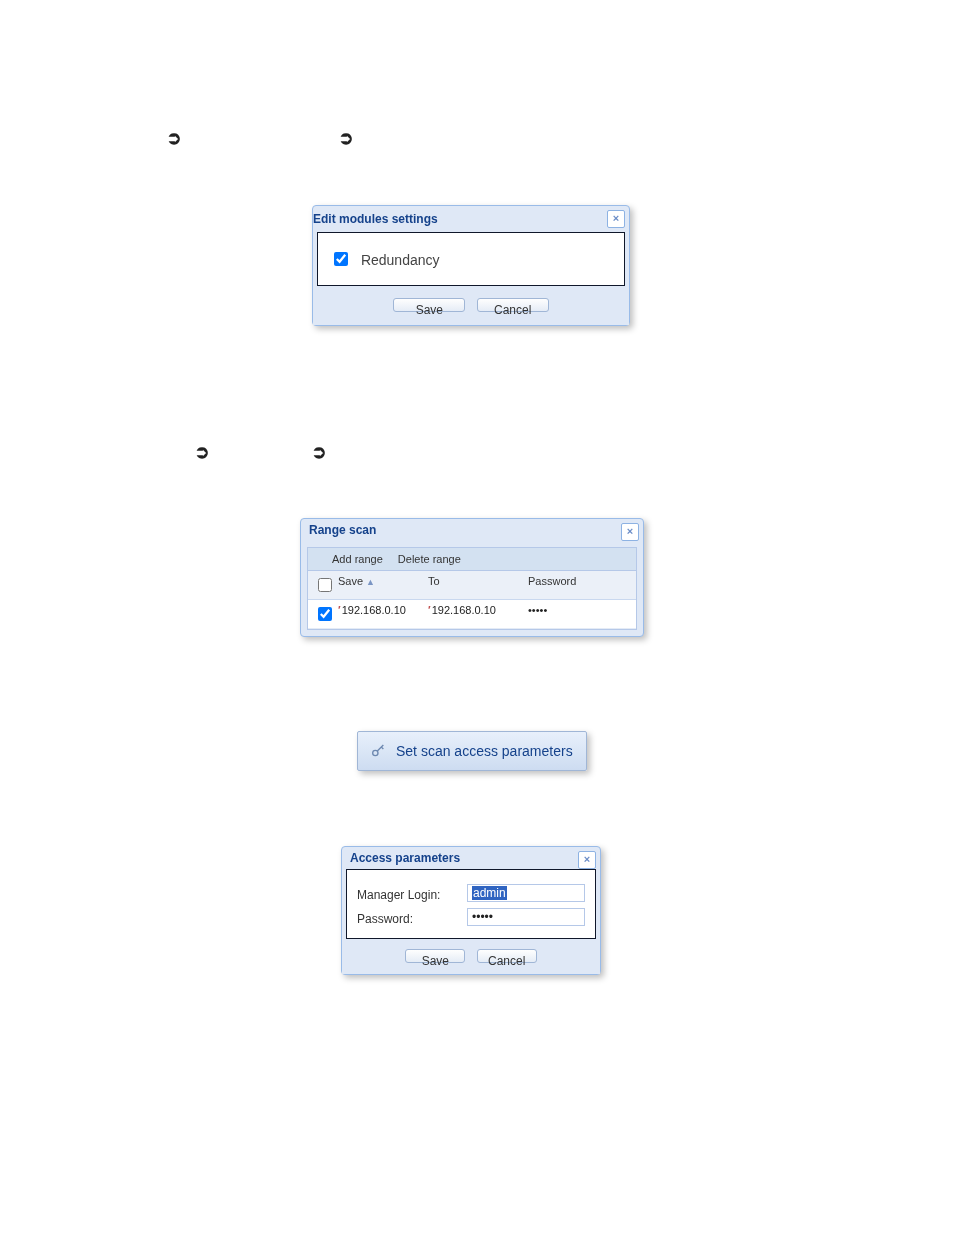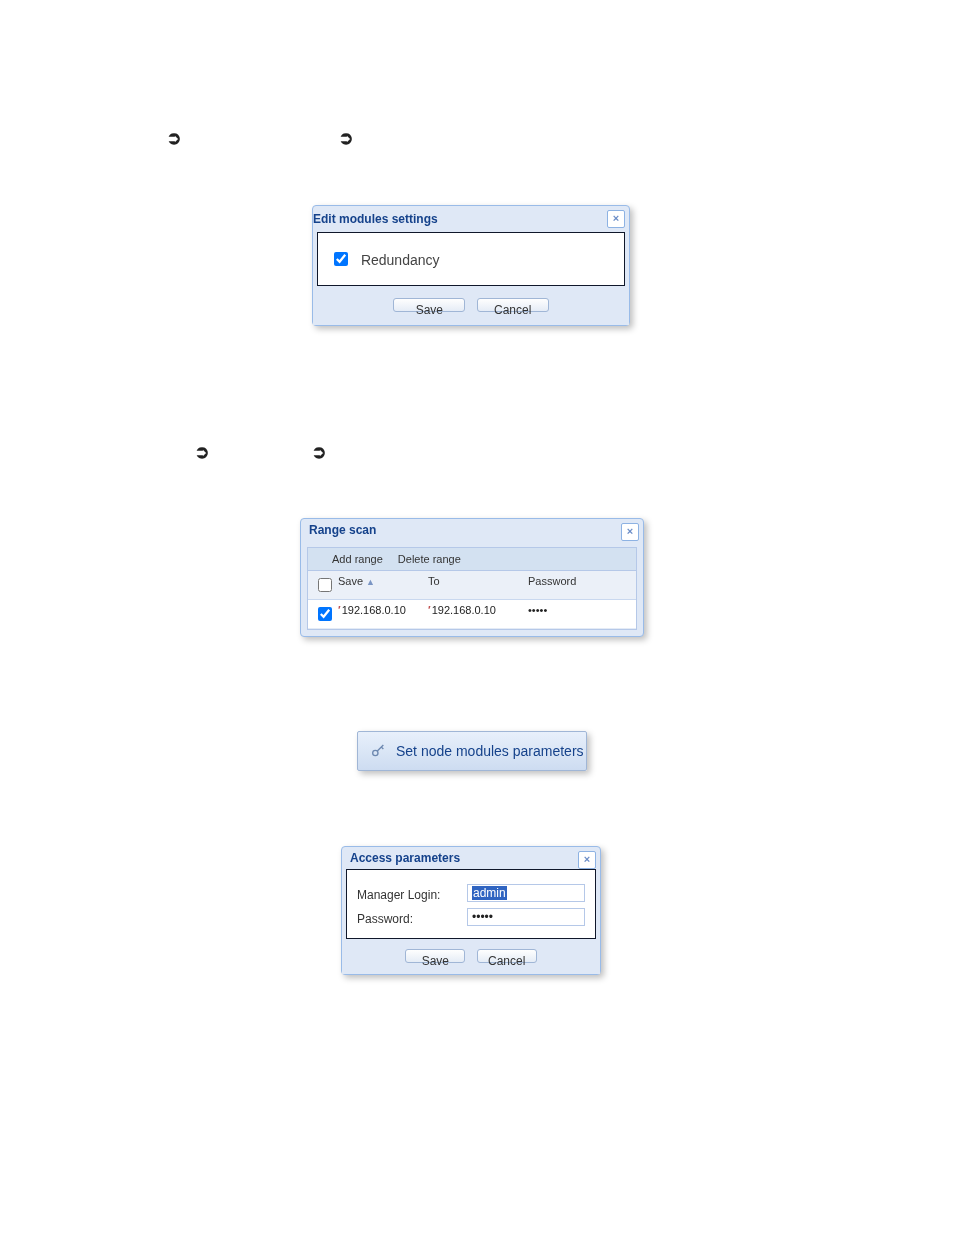--- a/index.html
+++ b/index.html
@@ -206,21 +206,21 @@
   </div>
 </div>
 
 <div class="node-btn-wrap">
   <svg class="key-icon" viewBox="0 0 24 24">
     <g fill="none" stroke="#6d88b0" stroke-width="2">
       <circle cx="8" cy="15" r="4"></circle>
       <path d="M11 12 L20 3 M17 6 L20 9"></path>
     </g>
   </svg>
-  <span class="node-btn-text">Set node modules parameters</span>
+  <span class="node-btn-text">Set scan access parameters</span>
 </div>
 
 <div class="dialog" style="left:341px; top:846px; width:260px;">
   <div class="dialog-title" style="padding:4px 8px;">
     <span>Access parameters</span>
     <div class="close-x">×</div>
   </div>
   <div class="dialog-body" style="padding:8px 10px 6px 10px;">
     <div class="field-row">
       <div class="field-label">Manager Login:</div>

